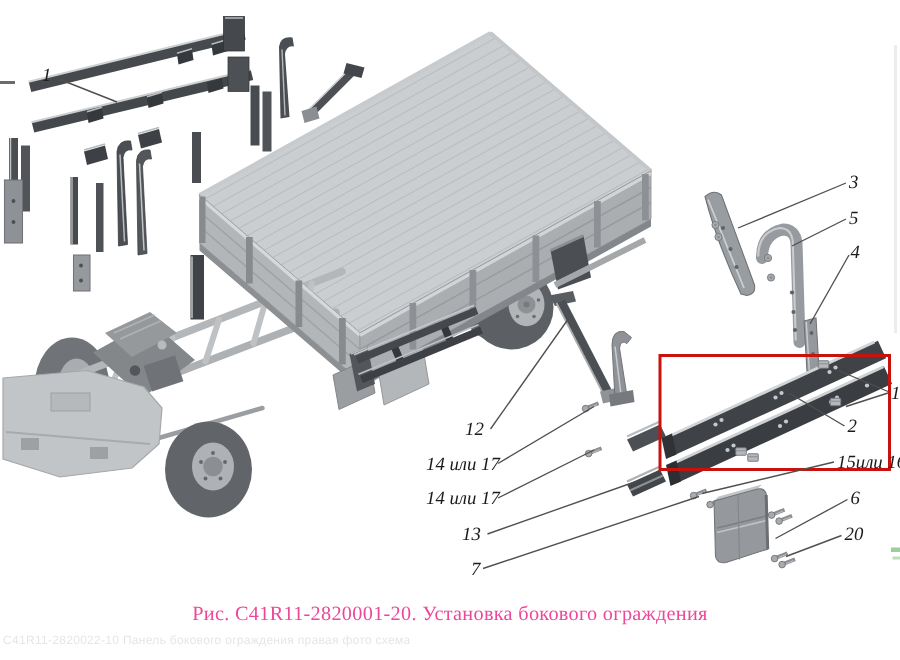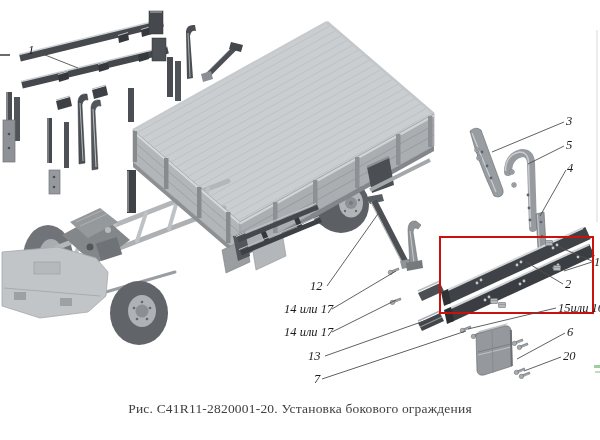--- a/index.html
+++ b/index.html
@@ -2,21 +2,21 @@
 <html><head>
 <meta charset="utf-8">
 <style>
   html,body{margin:0;padding:0;background:#ffffff;}
   #screen{position:relative;width:600px;height:440px;background:#ffffff;overflow:hidden;
           font-family:"Liberation Serif",serif;}
   svg{position:absolute;left:0;top:0;}
   .callout{font:italic 12.5px "Liberation Serif",serif;fill:#1b1b1b;}
   .leader{stroke:#4f4f4f;stroke-width:0.9;fill:none;}
   #caption{position:absolute;left:0;top:401px;width:600px;text-align:center;
-           font:13.5px "Liberation Serif",serif;color:#404040;letter-spacing:.2px;}
+           font:13.5px "Liberation Serif",serif;color:#ec4899;letter-spacing:.2px;}
   #watermark{position:absolute;left:2px;top:422px;width:420px;
              font:8px "Liberation Sans",sans-serif;color:#e9e5e2;letter-spacing:.2px;}
 </style>
 </head>
 <body>
 
 <div id="screen">
 <svg width="600" height="440" viewBox="0 0 600 440">
   <defs>
     <pattern id="planks" width="8" height="7" patternUnits="userSpaceOnUse" patternTransform="rotate(-29)">
@@ -332,13 +332,14 @@
     <text class="callout" x="563" y="360">20</text>
     <text class="callout" x="310" y="290">12</text>
     <text class="callout" x="284" y="313">14 или 17</text>
     <text class="callout" x="284" y="336">14 или 17</text>
     <text class="callout" x="308" y="360">13</text>
     <text class="callout" x="314" y="383">7</text>
   </g>
 </svg>
 
 <div id="caption">Рис. C41R11-2820001-20. Установка бокового ограждения</div>
+<div id="watermark">C41R11-2820022-10 Панель бокового ограждения правая фото схема</div>
 </div>
 
 </body></html>

